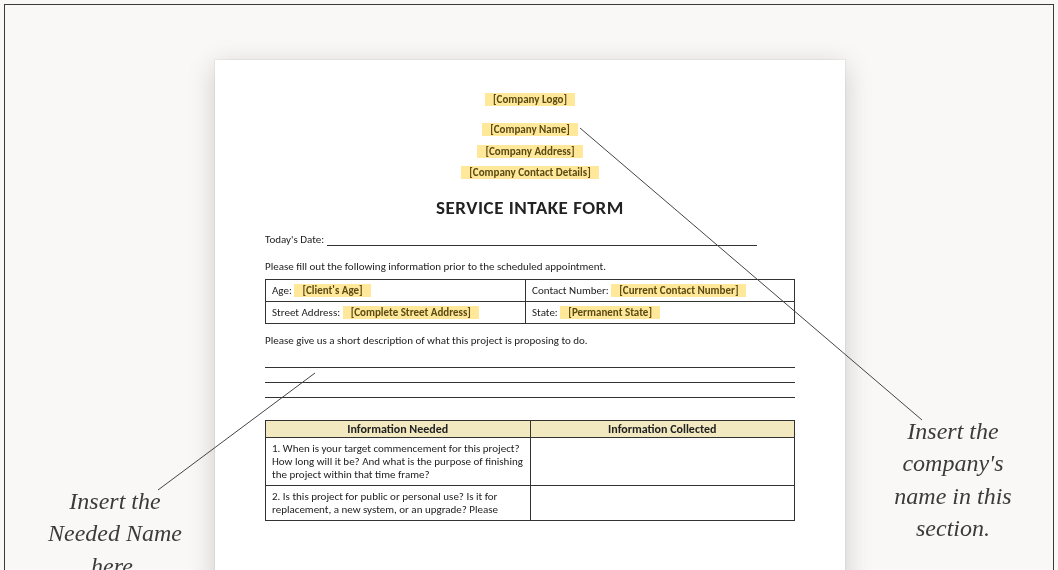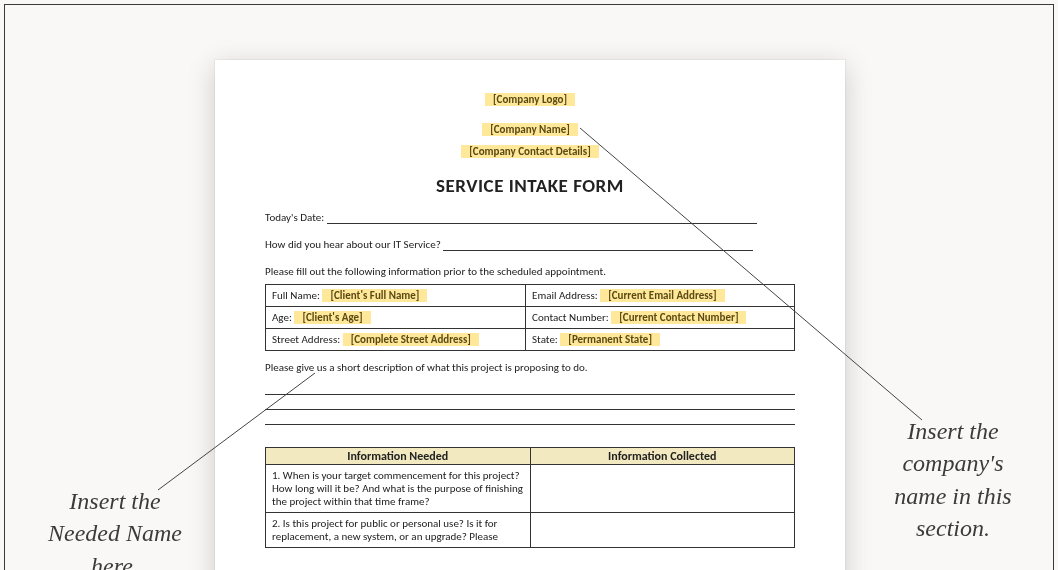--- a/index.html
+++ b/index.html
@@ -51,48 +51,35 @@
 <body>
 
 <div class="thin-border"></div>
 
 <div class="page">
 
   <div class="center">
     <span class="ph logo-ph">[Company Logo]</span>
     <div class="company-block">
       <div><span class="ph">[Company Name]</span></div>
+      <div><span class="ph">[Company Address]</span></div>
       <div><span class="ph">[Company Contact Details]</span></div>
     </div>
     <div class="title">SERVICE INTAKE FORM</div>
   </div>
 
   <div class="small row">
     <span>Today's Date:</span>
     <span class="line" style="width:430px"></span>
   </div>
-  <div class="small row">
-    <span>How did you hear about our IT Service?</span>
-    <span class="line" style="width:310px"></span>
-  </div>
 
   <div class="instr">Please fill out the following information prior to the scheduled appointment.</div>
 
   <table>
     <tbody>
-        <tr>
-      <td>
-        <span>Full Name:</span>
-        <span class="ph">[Client's Full Name]</span>
-      </td>
-      <td>
-        <span>Email Address:</span>
-        <span class="ph">[Current Email Address]</span>
-      </td>
-    </tr>
     <tr>
       <td>
         <span>Age:</span>
         <span class="ph">[Client's Age]</span>
       </td>
       <td>
         <span>Contact Number:</span>
         <span class="ph">[Current Contact Number]</span>
       </td>
     </tr>

